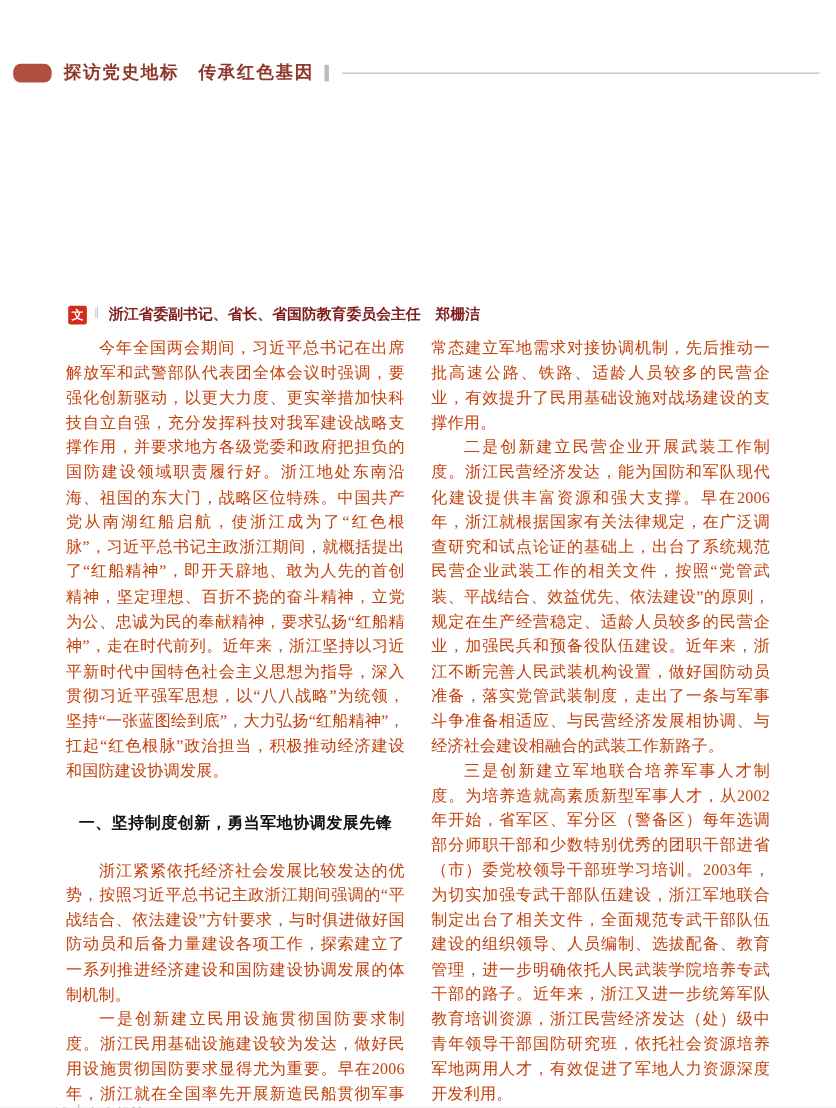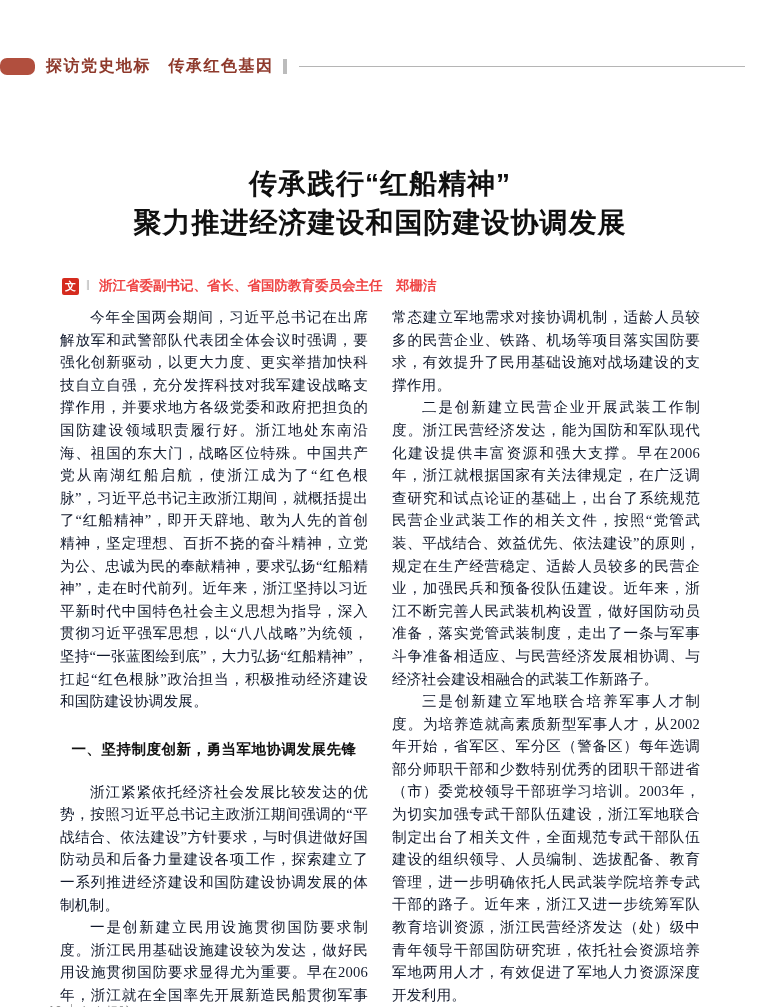--- a/index.html
+++ b/index.html
@@ -8,21 +8,21 @@
     position:relative;
     width:760px; height:1007px;
     background:#ffffff;
     margin:0 auto;
     overflow:hidden;
     font-family:"Liberation Serif","DejaVu Serif",serif;
   }
 
   
   .page-header {
-    position:absolute; top:54px; left:0; right:15px; height:24px;
+    position:absolute; top:54px; left:12px; right:15px; height:24px;
     display:flex; align-items:center;
   }
   .pill {
     width:35px; height:17px; background:#b14f3e;
     border-radius:7px; margin-right:11px; flex:0 0 auto;
   }
   .topic {
     font-family:"Liberation Sans","DejaVu Sans",sans-serif;
     font-weight:bold; font-size:16px; letter-spacing:1.5px;
     color:#8e392b; white-space:pre; flex:0 0 auto;
@@ -49,32 +49,32 @@
   .byline-icon {
     width:17px; height:17px; background:#d52b1e; border-radius:2px;
     color:#ffffff; font-family:"Liberation Sans","DejaVu Sans",sans-serif;
     font-size:11px; font-weight:bold;
     display:flex; align-items:center; justify-content:center;
     margin-right:7px; flex:0 0 auto;
   }
   .byline-sep { color:#b5b5b5; font-size:14px; margin-right:9px; }
   .byline-text {
     font-family:"Liberation Sans","DejaVu Sans",sans-serif;
-    font-weight:bold; font-size:13.5px; color:#ef4444; white-space:pre;
+    font-weight:bold; font-size:13.5px; color:#7f1d1d; white-space:pre;
   }
 
   
   .columns {
     position:absolute; top:306px; left:60px; width:640px;
     display:flex; gap:24px;
   }
   .column { width:308px; }
   .para {
     font-size:14.6px; line-height:22.6px;
-    text-align:justify; color:#0f172a;
+    text-align:justify; color:#c2410c;
     letter-spacing:0.2px;
   }
   .para.indent { text-indent:2.05em; }
   .section-heading {
     font-family:Liberation Sans, sans-serif;
     font-weight:bold; font-size:14.5px; color:#111111;
     text-align:center; line-height:20px;
     margin:26px 0 22px 0; letter-spacing:0.5px;
   }
 
@@ -92,42 +92,38 @@
 
 <div class="page">
 
   <header class="page-header">
     <span class="pill"></span>
     <span class="topic">探访党史地标　传承红色基因</span>
     <span class="tick"></span>
     <span class="rule"></span>
   </header>
 
-  <div class="title-block">
-    <div class="title-line">传承践行“红船精神”</div>
-    <div class="title-line">聚力推进经济建设和国防建设协调发展</div>
-  </div>
 
   <div class="byline">
     <span class="byline-icon">文</span>
     <span class="byline-sep">‖</span>
     <span class="byline-text">浙江省委副书记、省长、省国防教育委员会主任　郑栅洁</span>
   </div>
 
   <div class="columns">
 
     <div class="column">
       <p class="para indent">今年全国两会期间，习近平总书记在出席解放军和武警部队代表团全体会议时强调，要强化创新驱动，以更大力度、更实举措加快科技自立自强，充分发挥科技对我军建设战略支撑作用，并要求地方各级党委和政府把担负的国防建设领域职责履行好。浙江地处东南沿海、祖国的东大门，战略区位特殊。中国共产党从南湖红船启航，使浙江成为了“红色根脉”，习近平总书记主政浙江期间，就概括提出了“红船精神”，即开天辟地、敢为人先的首创精神，坚定理想、百折不挠的奋斗精神，立党为公、忠诚为民的奉献精神，要求弘扬“红船精神”，走在时代前列。近年来，浙江坚持以习近平新时代中国特色社会主义思想为指导，深入贯彻习近平强军思想，以“八八战略”为统领，坚持“一张蓝图绘到底”，大力弘扬“红船精神”，扛起“红色根脉”政治担当，积极推动经济建设和国防建设协调发展。</p>
       <h3 class="section-heading">一、坚持制度创新，勇当军地协调发展先锋</h3>
       <p class="para indent">浙江紧紧依托经济社会发展比较发达的优势，按照习近平总书记主政浙江期间强调的“平战结合、依法建设”方针要求，与时俱进做好国防动员和后备力量建设各项工作，探索建立了一系列推进经济建设和国防建设协调发展的体制机制。</p>
       <p class="para indent">一是创新建立民用设施贯彻国防要求制度。浙江民用基础设施建设较为发达，做好民用设施贯彻国防要求显得尤为重要。早在2006年，浙江就在全国率先开展新造民船贯彻军事需求项目的实验论证，制定出台民用运力国防动员试行办法，对新造民船贯彻军事需求的内容、技术、方法、经费补偿以及运作机制等问题作出明确规定。同时，着眼支撑保障辖区战场体系建设，加大资金投入，抓好征地拆迁，细化建设责任，逐步健全完善了“军民结合、寓军于民”的军事交通运输保障体系。近年来，浙江又</p>
     </div>
 
     <div class="column">
-      <p class="para">常态建立军地需求对接协调机制，适龄人员较多的民营企业、铁路、机场等项目落实国防要求，有效提升了民用基础设施对战场建设的支撑作用。</p>
+      <p class="para">常态建立军地需求对接协调机制，先后推动一批高速公路、铁路、适龄人员较多的民营企业，有效提升了民用基础设施对战场建设的支撑作用。</p>
       <p class="para indent">二是创新建立民营企业开展武装工作制度。浙江民营经济发达，能为国防和军队现代化建设提供丰富资源和强大支撑。早在2006年，浙江就根据国家有关法律规定，在广泛调查研究和试点论证的基础上，出台了系统规范民营企业武装工作的相关文件，按照“党管武装、平战结合、效益优先、依法建设”的原则，规定在生产经营稳定、适龄人员较多的民营企业，加强民兵和预备役队伍建设。近年来，浙江不断完善人民武装机构设置，做好国防动员准备，落实党管武装制度，走出了一条与军事斗争准备相适应、与民营经济发展相协调、与经济社会建设相融合的武装工作新路子。</p>
       <p class="para indent">三是创新建立军地联合培养军事人才制度。为培养造就高素质新型军事人才，从2002年开始，省军区、军分区（警备区）每年选调部分师职干部和少数特别优秀的团职干部进省（市）委党校领导干部班学习培训。2003年，为切实加强专武干部队伍建设，浙江军地联合制定出台了相关文件，全面规范专武干部队伍建设的组织领导、人员编制、选拔配备、教育管理，进一步明确依托人民武装学院培养专武干部的路子。近年来，浙江又进一步统筹军队教育培训资源，浙江民营经济发达（处）级中青年领导干部国防研究班，依托社会资源培养军地两用人才，有效促进了军地人力资源深度开发利用。</p>
 
     </div>
 
   </div>
 
   <footer class="page-footer">
     <span>10</span>
     <span class="footer-bar"></span>

